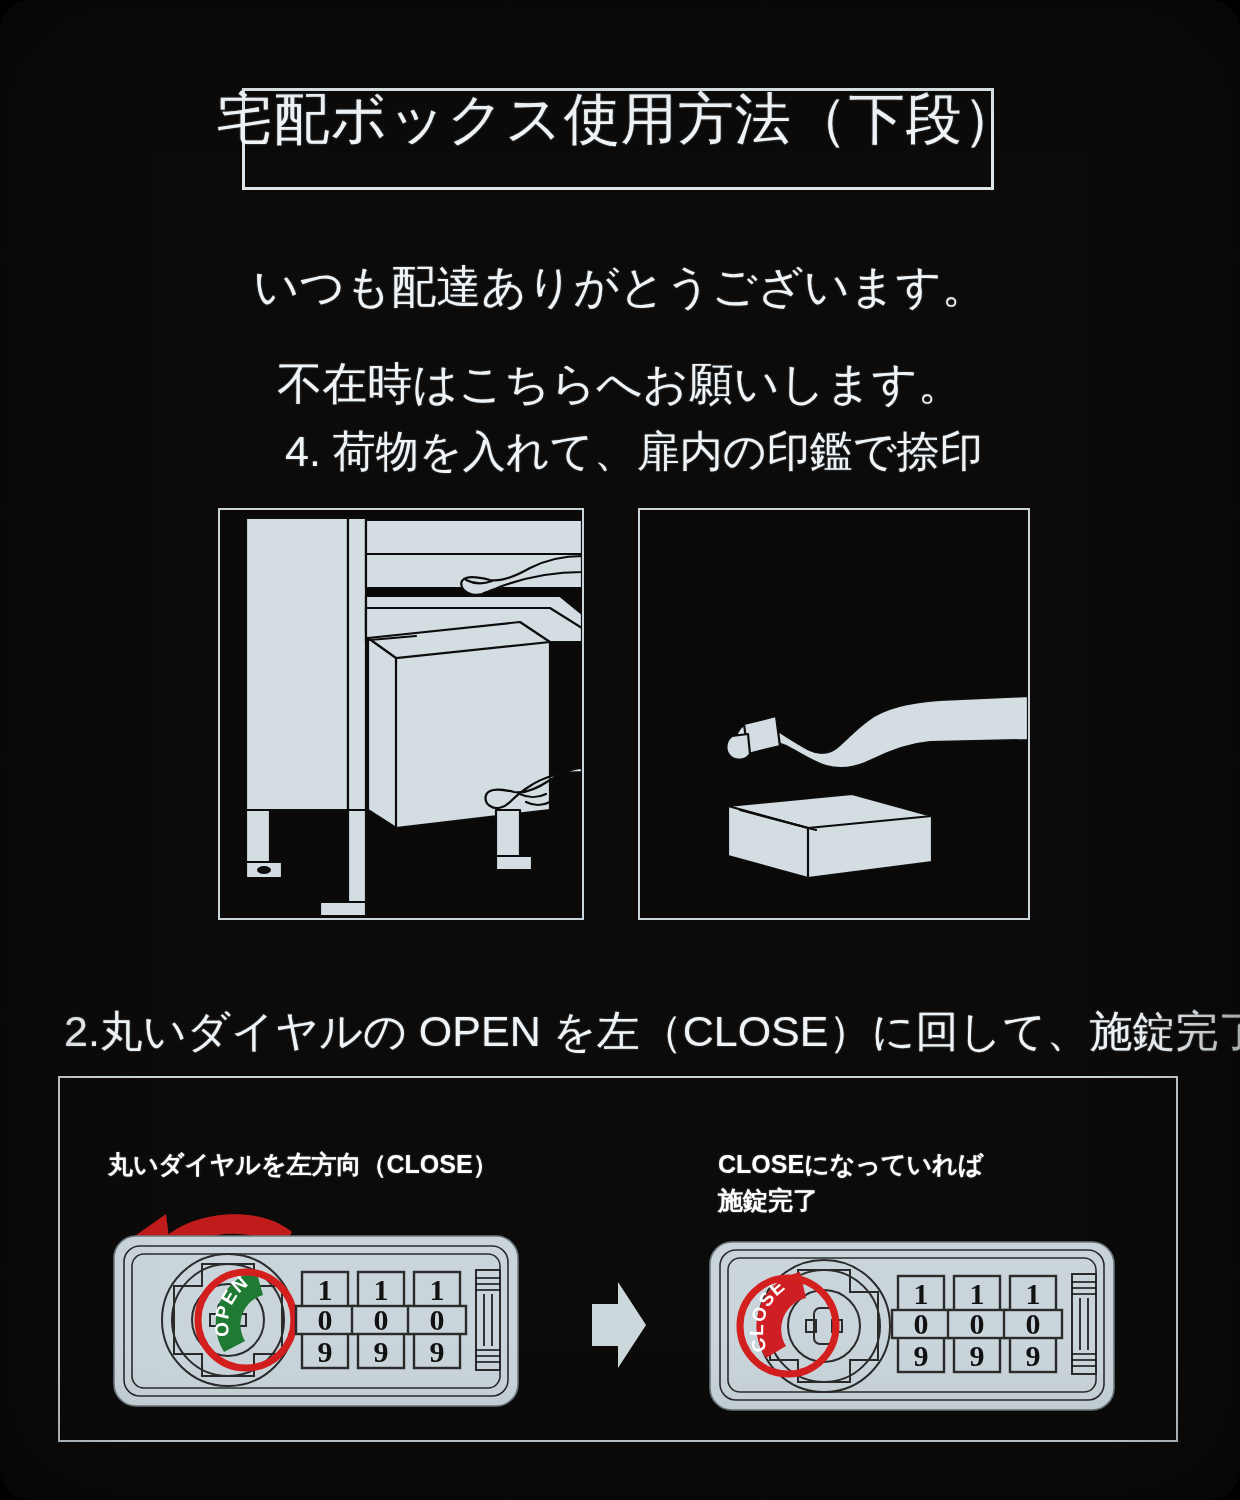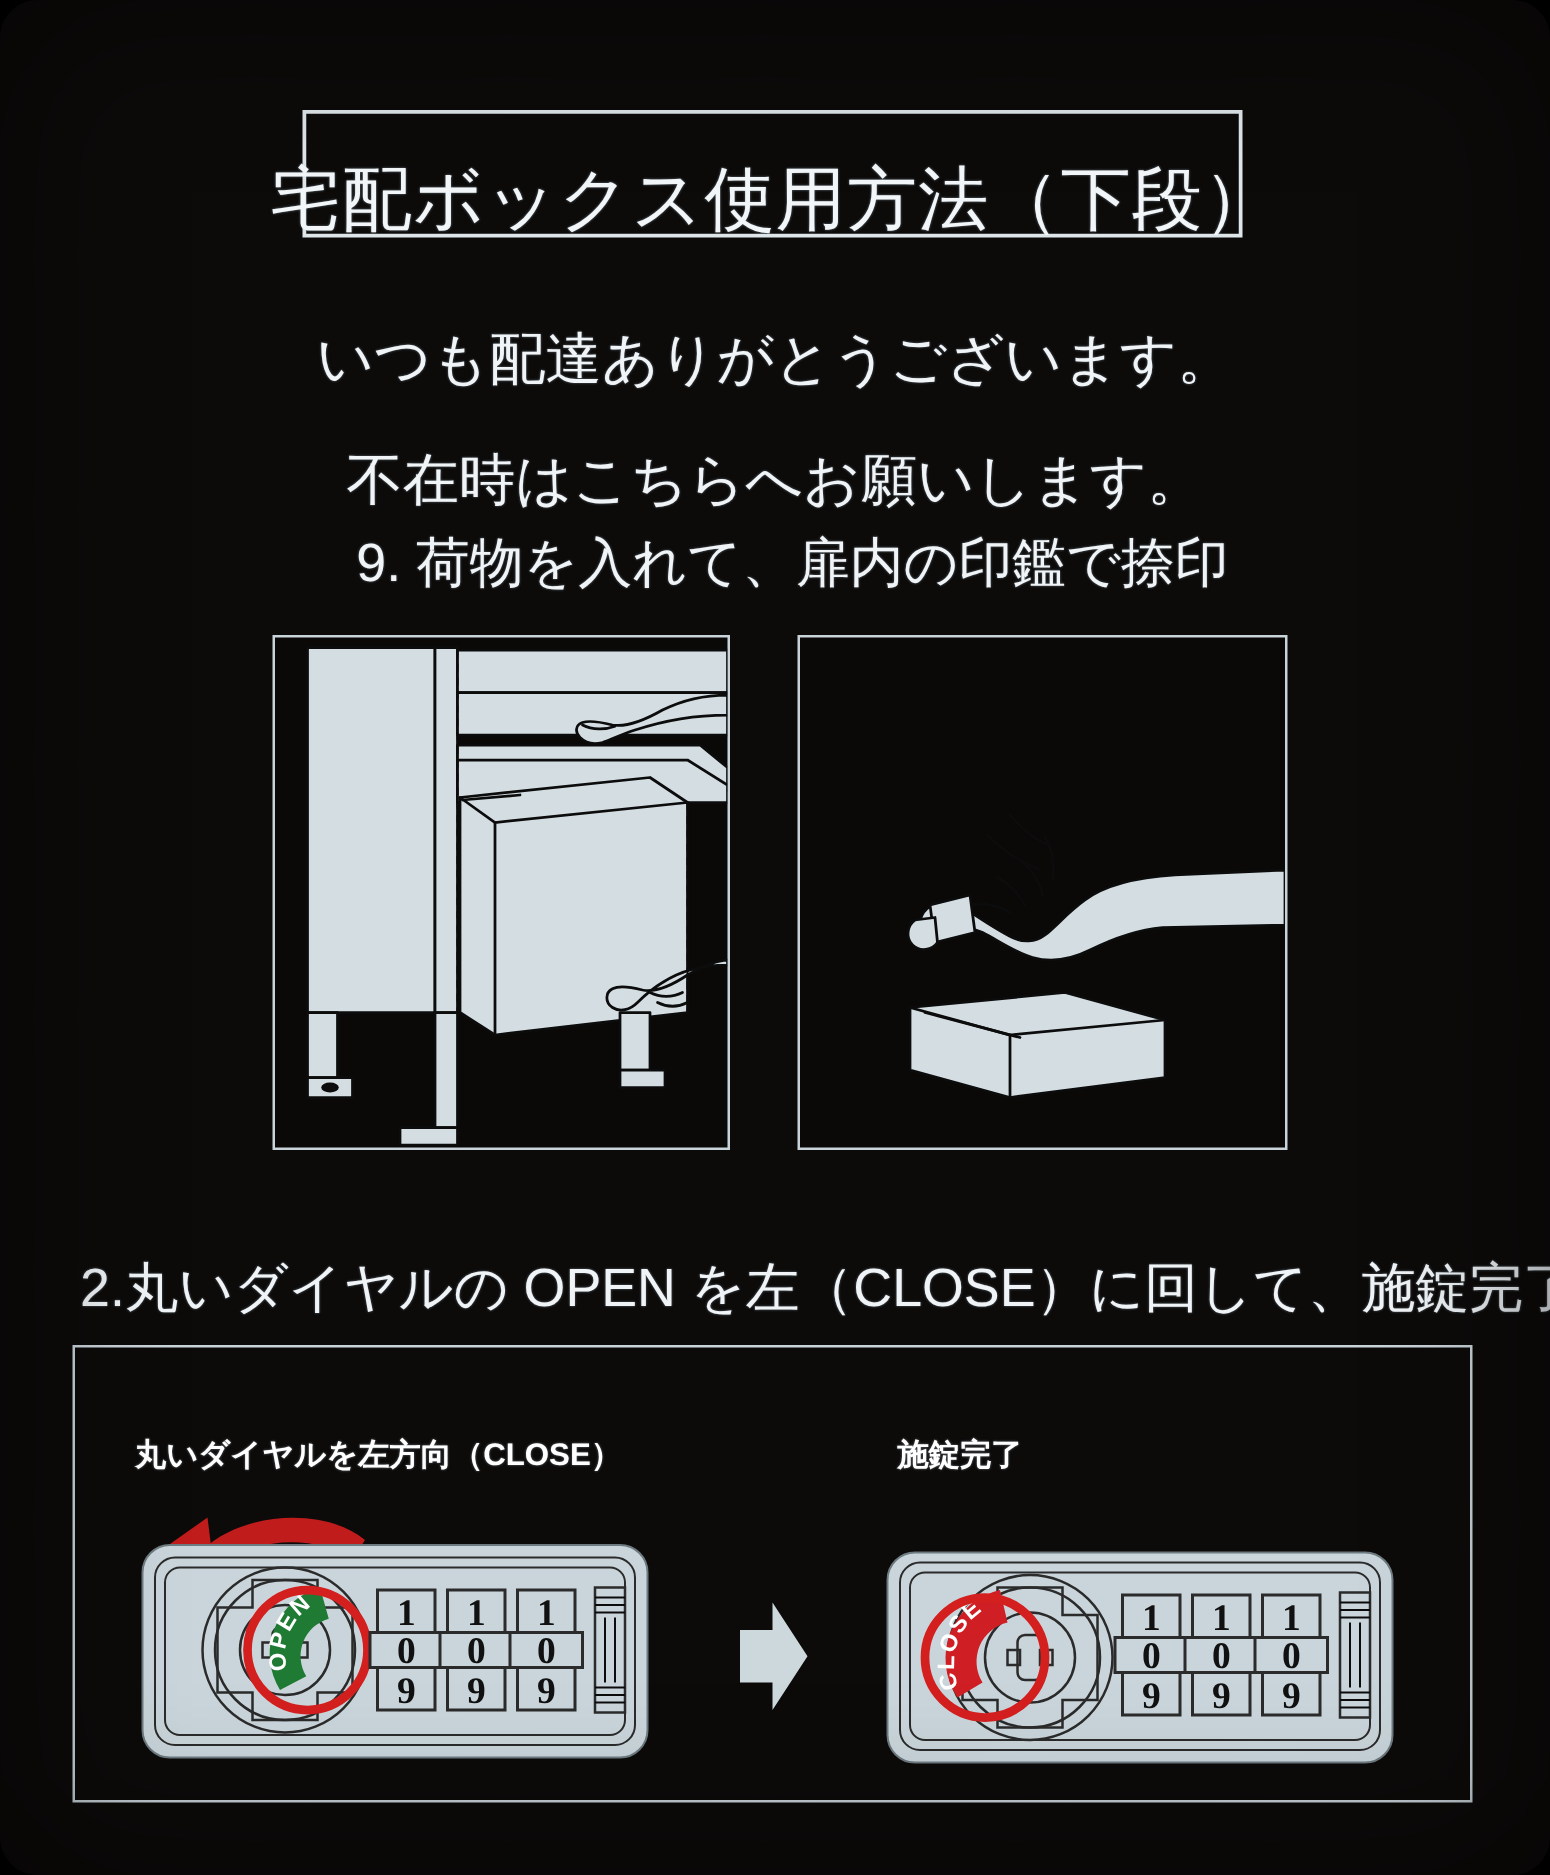--- a/index.html
+++ b/index.html
@@ -35,21 +35,21 @@
   
   #title-box {
     position: absolute;
     left: 242px;
     top: 88px;
     width: 752px;
     height: 102px;
     border: 3px solid #dfe6ea;
     box-sizing: border-box;
     display: flex;
-    align-items: flex-end;
+    align-items: flex-start;
     justify-content: center;
   }
   #title-text {
     color: #f2f6f8;
     font-size: 56px;
     letter-spacing: 1px;
     line-height: 1;
     white-space: nowrap;
     text-shadow: 0 0 2px rgba(180,210,230,0.55);
   }
@@ -150,21 +150,21 @@
 
   <div id="title-box">
     <span id="title-text">宅配ボックス使用方法（下段）</span>
   </div>
 
   <div id="greeting">
     <div>いつも配達ありがとうございます。</div>
     <div>不在時はこちらへお願いします。</div>
   </div>
 
-  <div id="step1-heading">9. 荷物を入れて、扉内の印鑑で捺印</div>
+  <div id="step1-heading">4. 荷物を入れて、扉内の印鑑で捺印</div>
 
   <div id="illus-left" class="illus-frame">
     <svg width="362" height="408" viewBox="0 0 362 408">
 
       <path class="ink" d="M26 8 L128 8 L128 300 L26 300 Z"></path>
       <path class="ink" d="M128 8 L146 8 L146 300 L128 300 Z"></path>
 
       <path class="ink" d="M146 10 L362 10 L362 44 L146 44 Z"></path>
       <path class="ink" d="M146 44 L362 44 L362 78 L146 78 Z"></path>
 
@@ -221,20 +221,21 @@
   </div>
 
   <div id="step2-heading">2.丸いダイヤルの OPEN を左（CLOSE）に回して、施錠完了</div>
 
   <div id="bottom-panel"></div>
 
   <div id="caption-left" class="lock-caption">
     <div>丸いダイヤルを左方向（CLOSE）</div>
   </div>
   <div id="caption-right" class="lock-caption">
+    <div>CLOSEになっていれば</div>
     <div>施錠完了</div>
   </div>
 
   <div id="lock-left" class="lock-wrap">
     <svg width="420" height="206" viewBox="0 0 420 206">
       <defs>
         <path id="openArc" d="M 125 132 A 47 47 0 0 1 153 72"></path>
       </defs>
 
       <g>

